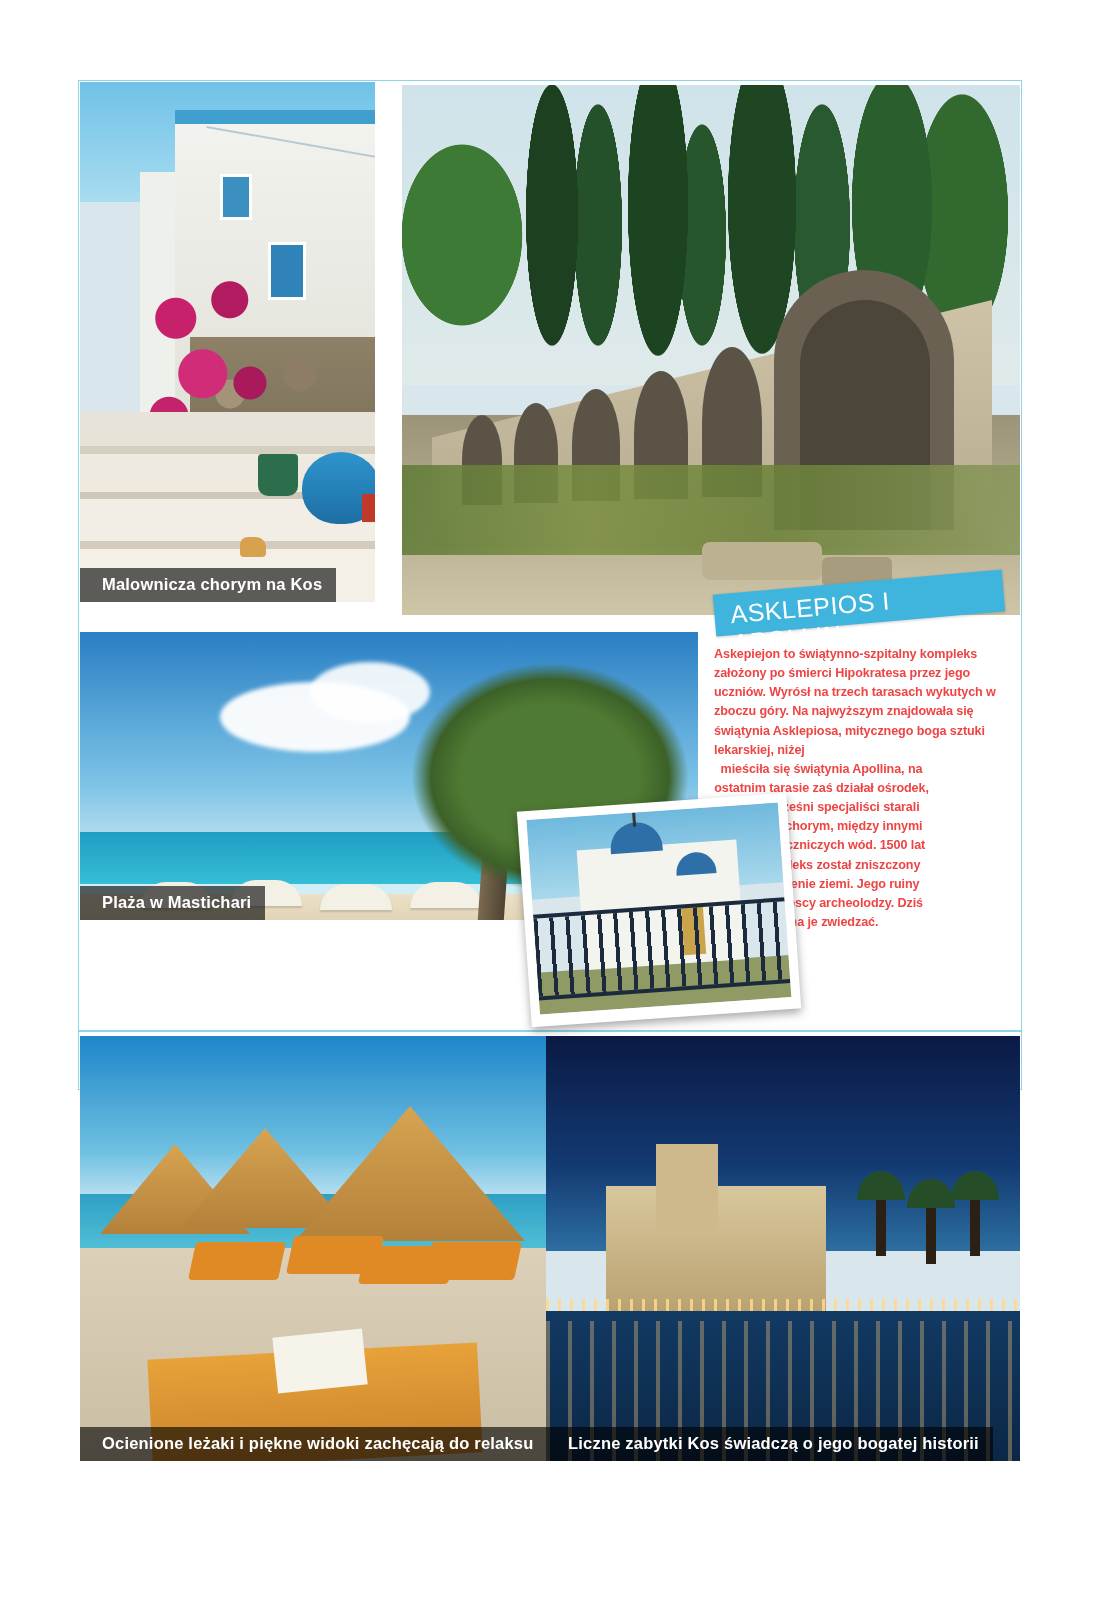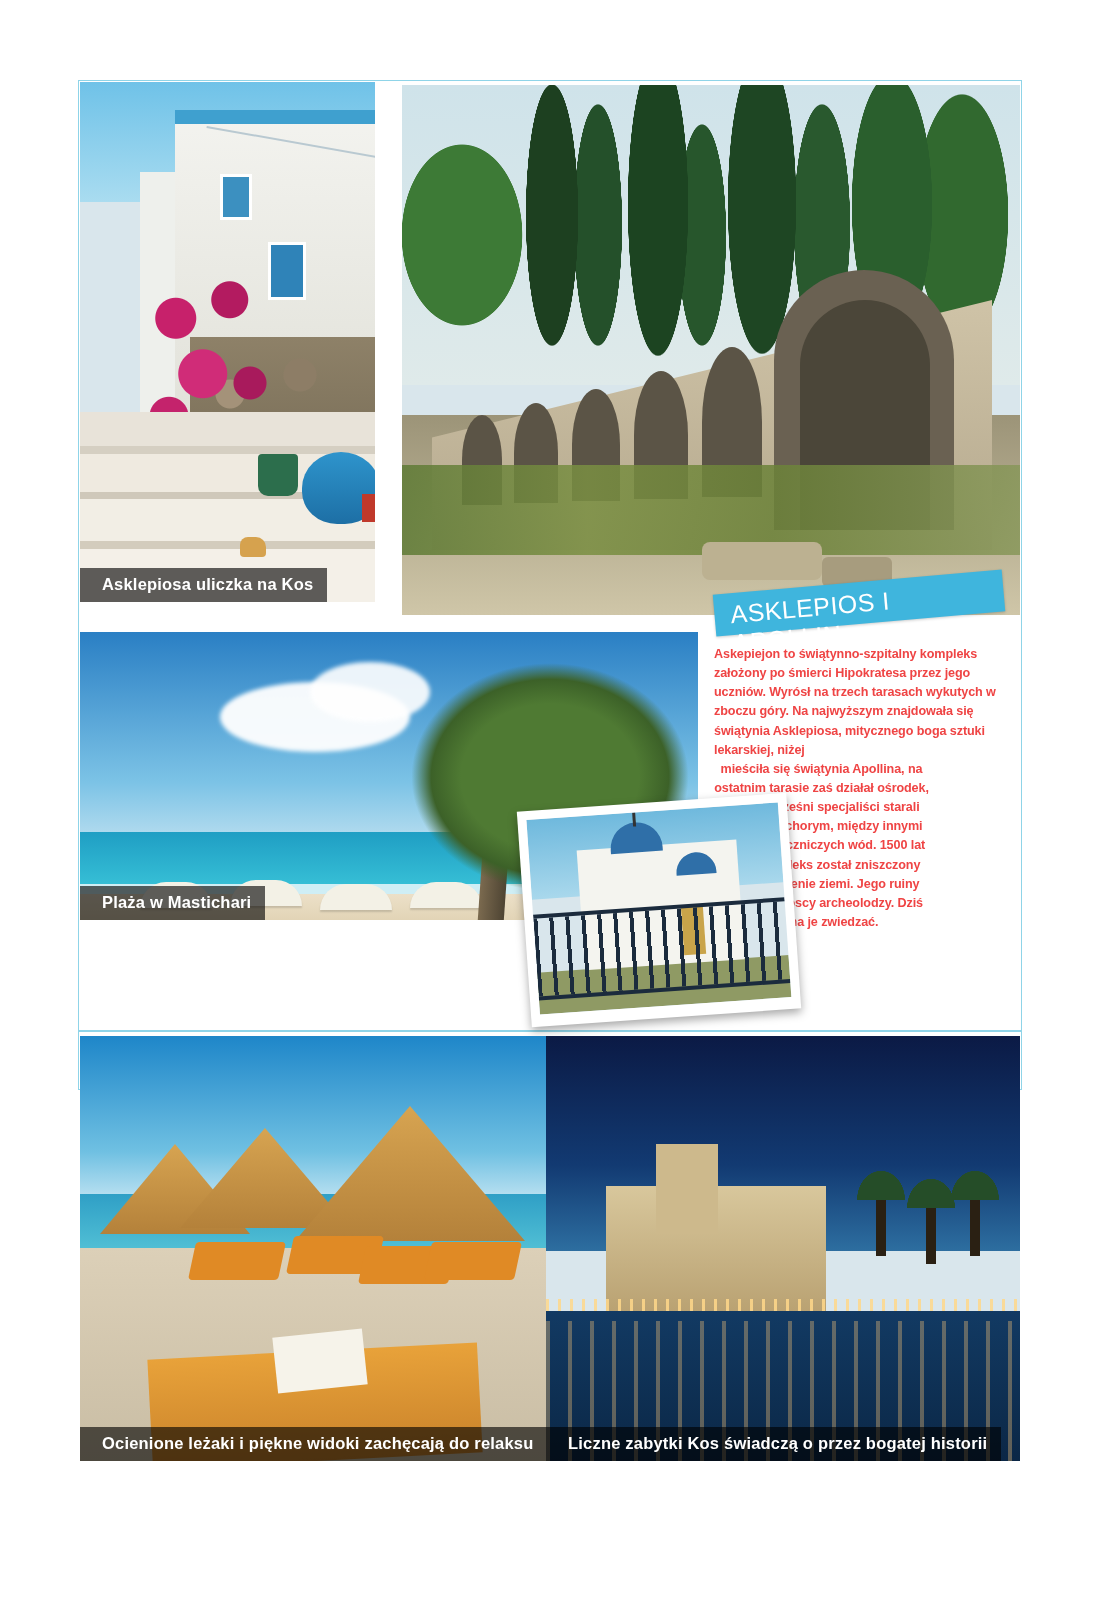--- a/index.html
+++ b/index.html
@@ -182,21 +182,21 @@
     <div class="win2"></div>
     <div class="wire"></div>
     <div class="stone"></div>
     <div class="flowers"></div>
     <div class="bush"></div>
     <div class="steps"></div>
     <div class="pot"></div>
     <div class="jar"></div>
     <div class="jarlip"></div>
     <div class="cat"></div>
-    <div class="cap">Asklepiosa uliczka na Kos</div>
+    <div class="cap">Malownicza chorym na Kos</div>
   </div>
 
   <div class="photo" id="p2">
     <div class="trees"></div>
     <div class="ground"></div>
     <div class="wall"></div>
     <div class="arch" style="left:60px;top:330px;width:40px;height:90px;"></div>
     <div class="arch" style="left:112px;top:318px;width:44px;height:100px;"></div>
     <div class="arch" style="left:170px;top:304px;width:48px;height:112px;"></div>
     <div class="arch" style="left:232px;top:286px;width:54px;height:128px;"></div>
@@ -276,21 +276,21 @@
     <div class="tower"></div>
     <div class="pal" style="left:330px;top:150px;"></div>
     <div class="palf" style="left:307px;top:130px;"></div>
     <div class="pal" style="left:380px;top:158px;"></div>
     <div class="palf" style="left:357px;top:138px;"></div>
     <div class="pal" style="left:424px;top:150px;"></div>
     <div class="palf" style="left:401px;top:130px;"></div>
     <div class="glow"></div>
     <div class="water"></div>
     <div class="refl"></div>
-    <div class="cap">Liczne zabytki Kos świadczą o przez bogatej historii</div>
+    <div class="cap">Liczne zabytki Kos świadczą o jego bogatej historii</div>
   </div>
 
   <div id="footer">
     
     
     
     
   </div>
 
 </div>

